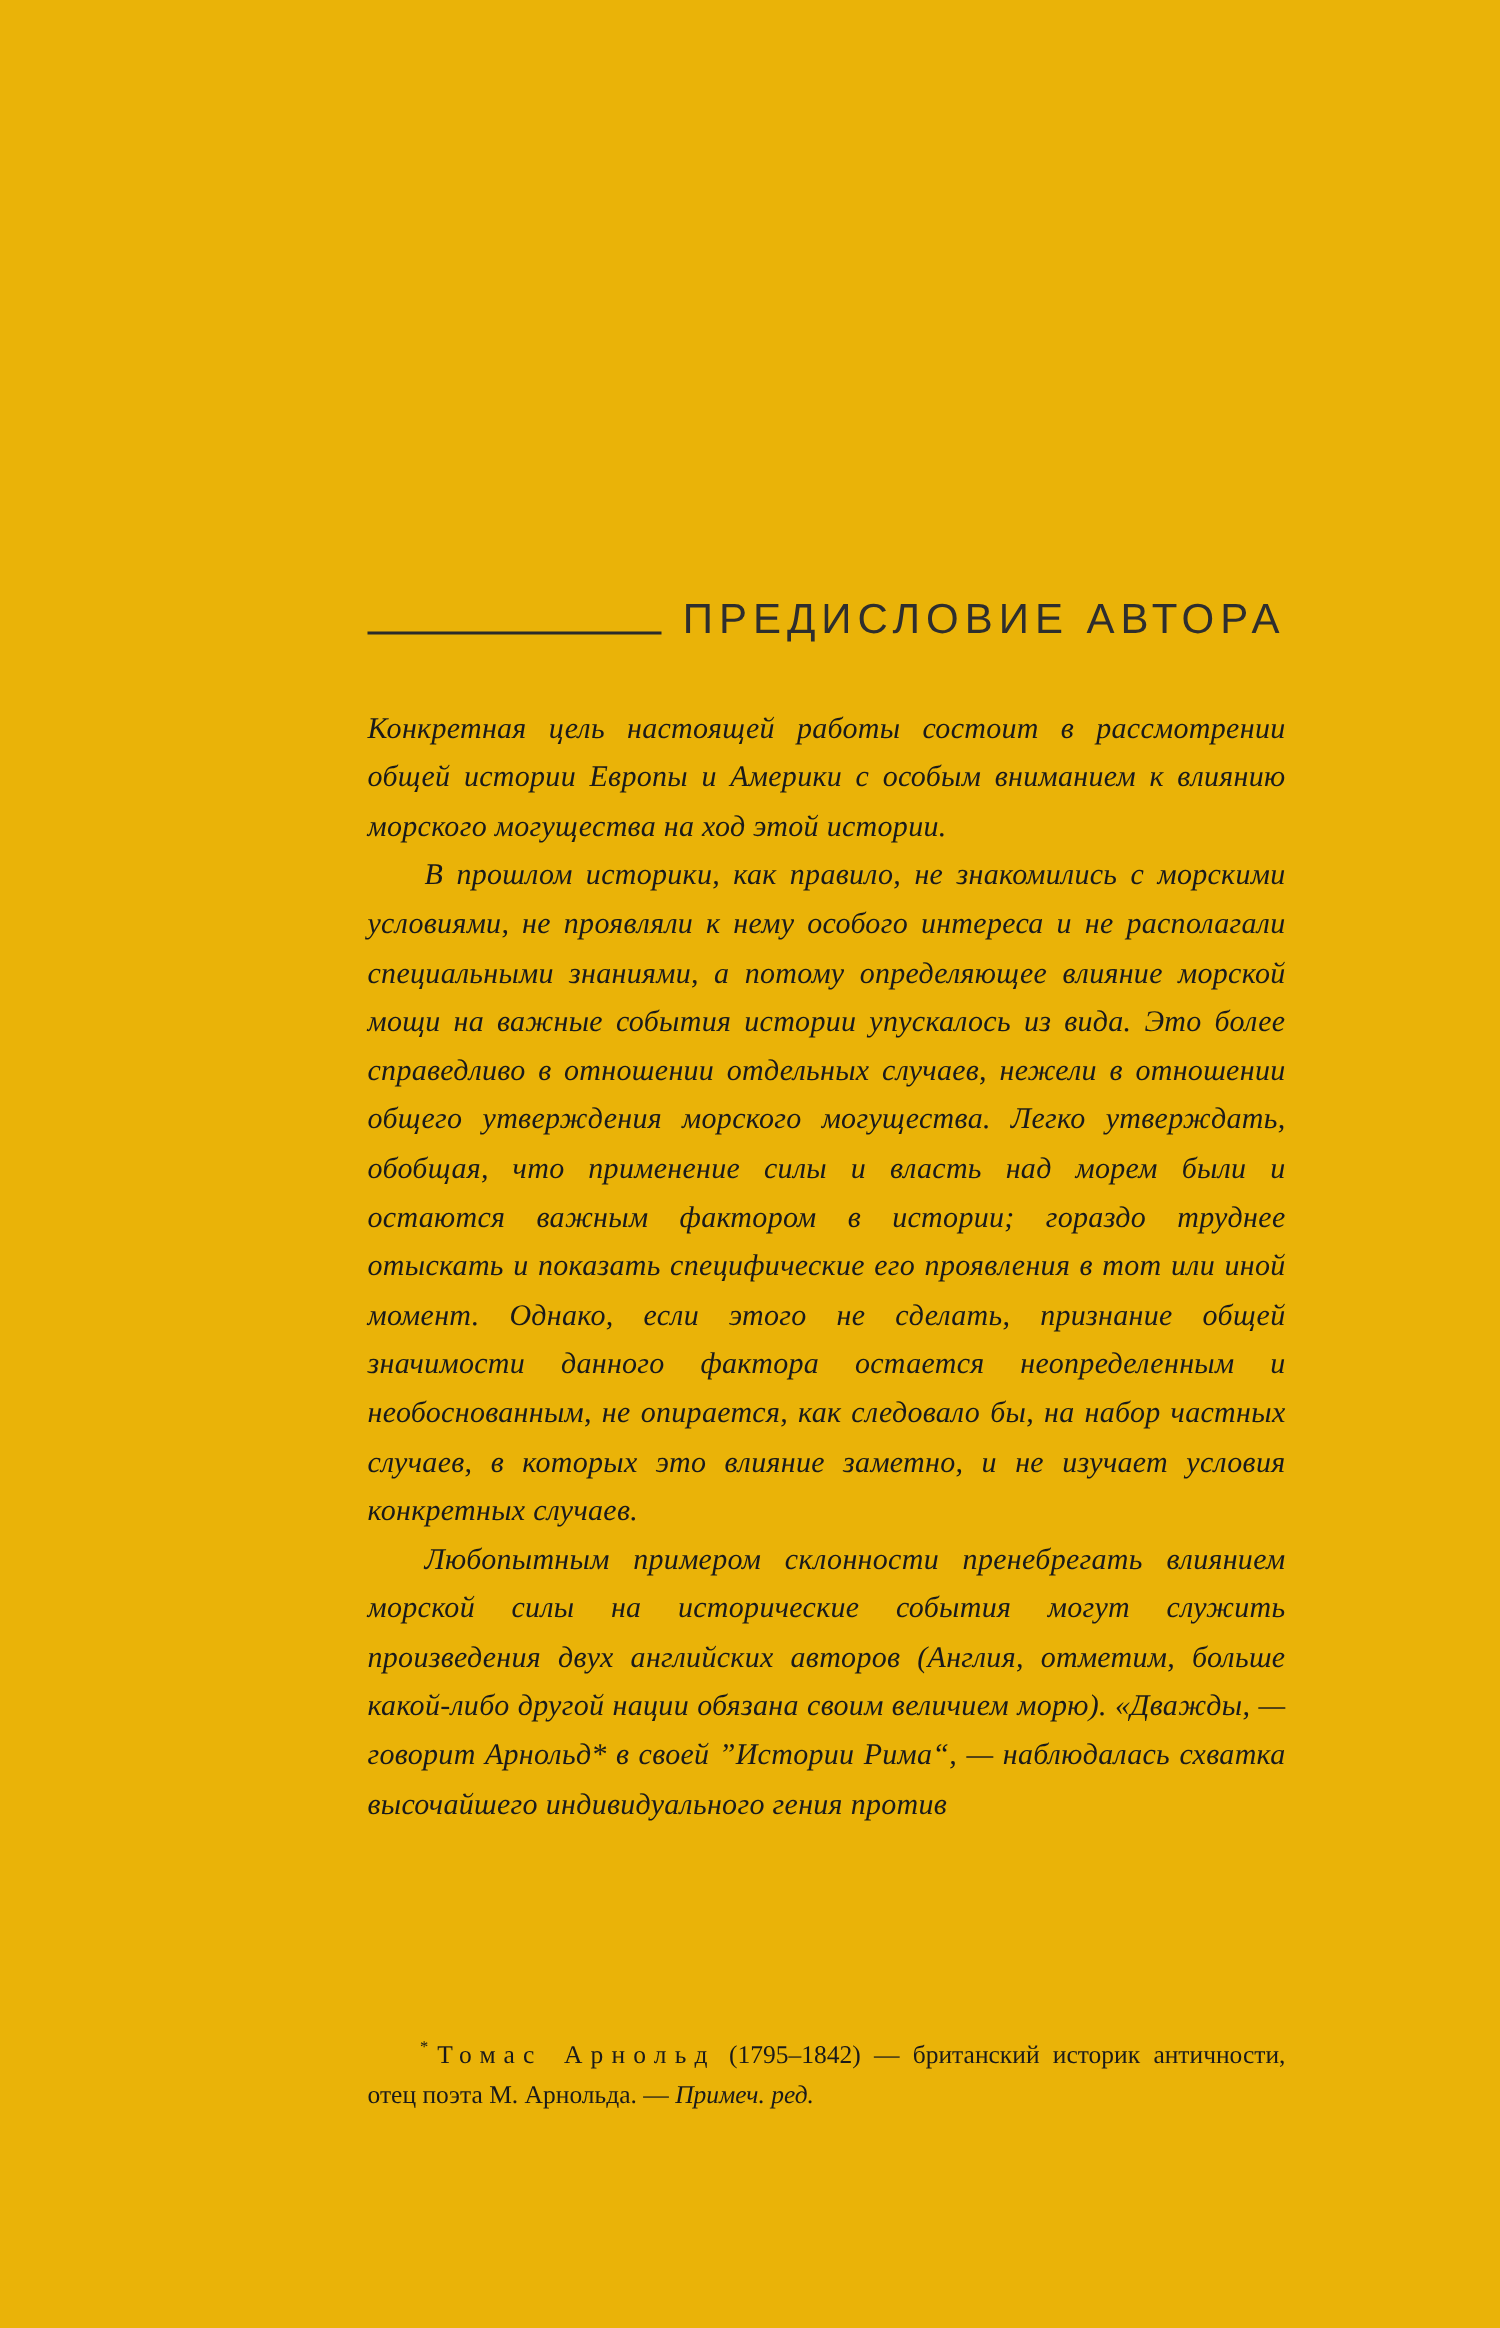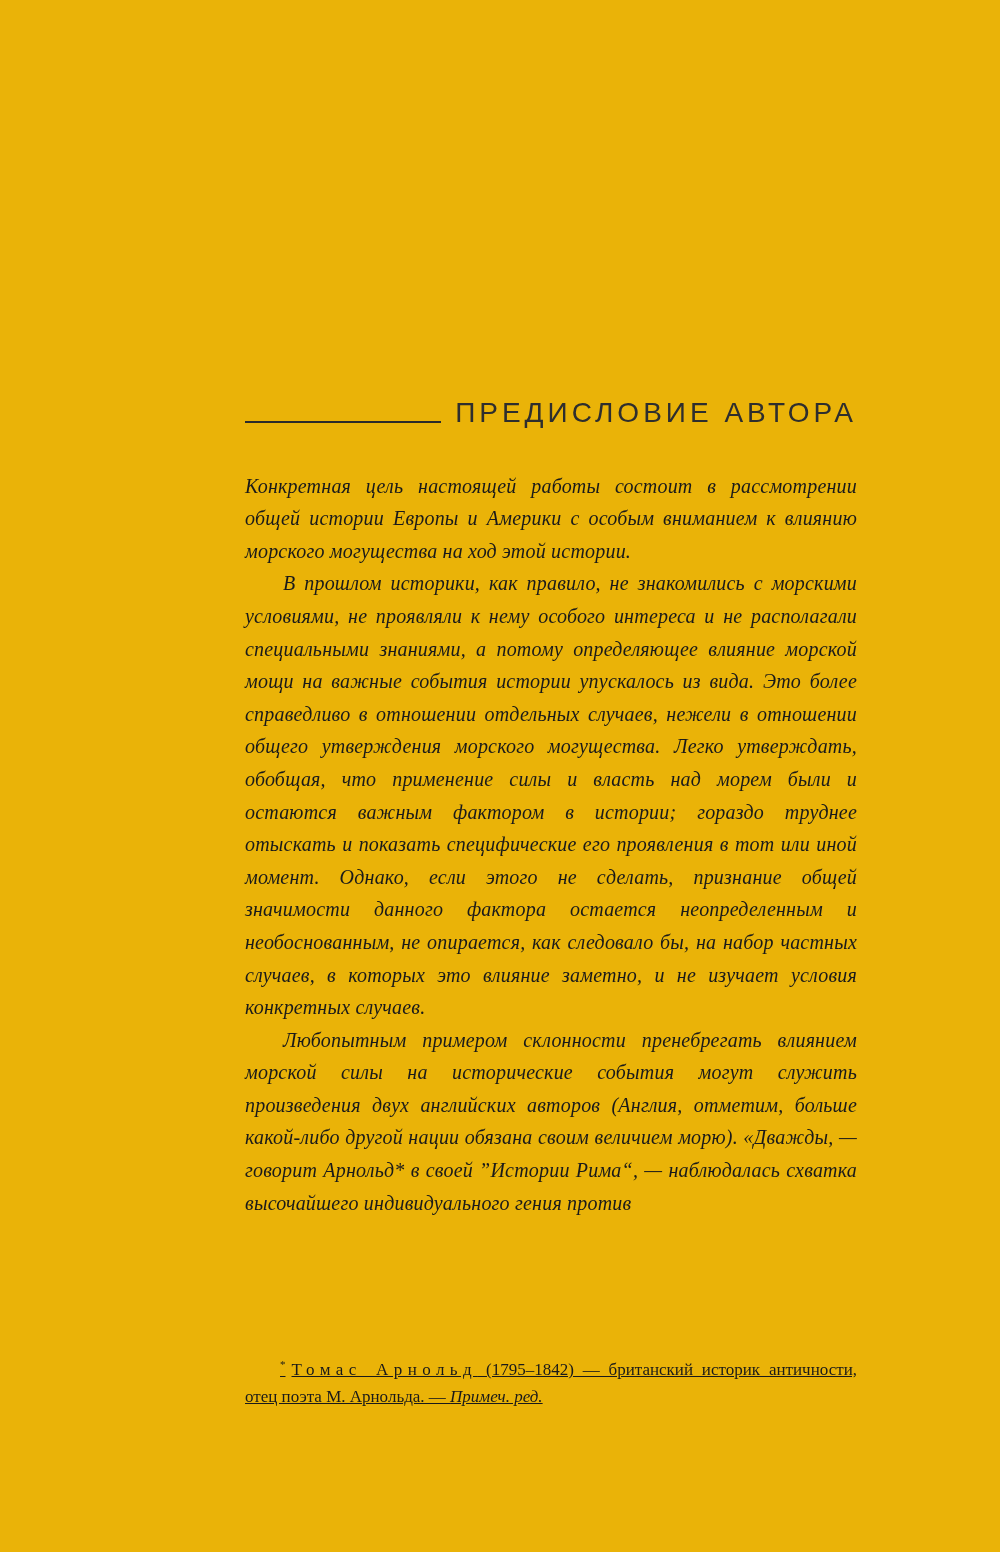--- a/index.html
+++ b/index.html
@@ -70,21 +70,20 @@
     left: 245px;
     top: 1356px;
     width: 612px;
     font-size: 17px;
     line-height: 27px;
     text-align: justify;
   }
 
   .footnote-text {
     text-indent: 35px;
-    text-decoration: underline;
   }
 
   .fn-marker {
     font-size: 11px;
     vertical-align: super;
     line-height: 0;
     margin-right: 6px;
   }
 
   .fn-name {

